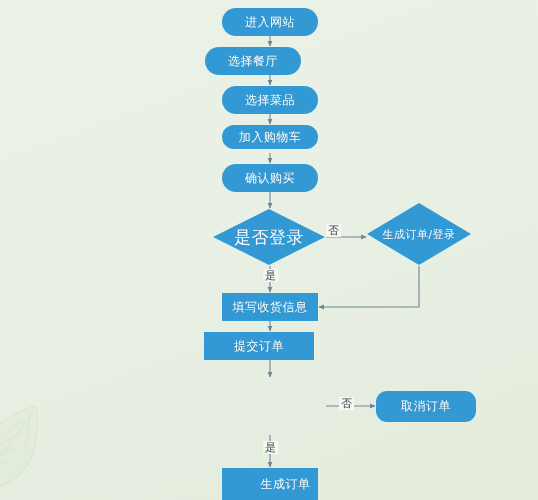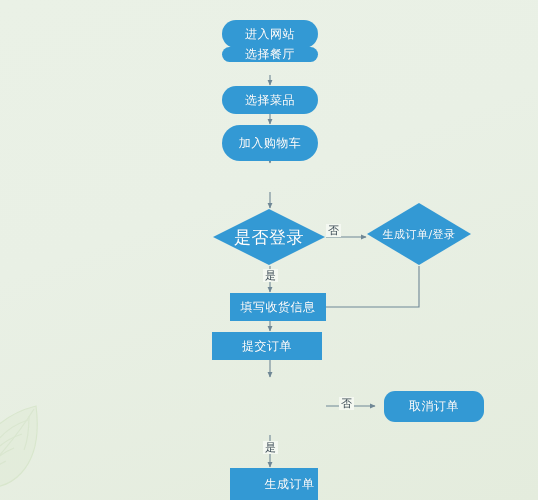--- a/index.html
+++ b/index.html
@@ -48,21 +48,20 @@
     letter-spacing: 0.5px;
     white-space: nowrap;
     text-shadow: 0 0 1px rgba(0,0,0,0.12);
   }
   .pill {
     background: #3399d4;
     border-radius: 999px;
   }
   .rect {
     background: #3399d4;
-    margin-left: 8px;
   }
   .diamond-wrap {
     position: absolute;
   }
   .diamond-shape {
     position: absolute;
     left: 0;
     top: 0;
     width: 100%;
     height: 100%;
@@ -132,36 +131,39 @@
       <line x1="270" y1="321" x2="270" y2="331"></line>
 
       <line x1="270" y1="360" x2="270" y2="377"></line>
 
       <line x1="326" y1="406" x2="375" y2="406"></line>
 
       <line x1="270" y1="435" x2="270" y2="467"></line>
     </g>
   </svg>
 
-  <div class="node pill" style="left:222px; top:8px; width:96px; height:28px;margin-top:12px;">
+  <div class="node pill" style="left:222px; top:8px; width:96px; height:28px;">
     <span>进入网站</span>
   </div>
 
-  <div class="node pill" style="left:222px; top:47px; width:96px; height:15px;">
+  <div class="node pill" style="left:205px; top:47px; width:96px; height:28px;">
     <span>选择餐厅</span>
   </div>
 
   <div class="node pill" style="left:222px; top:86px; width:96px; height:28px;">
     <span>选择菜品</span>
   </div>
 
-  <div class="node pill" style="left:222px; top:125px; width:96px; height:36px;">
+  <div class="node pill" style="left:222px; top:125px; width:96px; height:24px;">
     <span>加入购物车</span>
   </div>
 
+  <div class="node pill" style="left:222px; top:164px; width:96px; height:28px;">
+    <span>确认购买</span>
+  </div>
 
   <div class="diamond-wrap" style="left:213px; top:209px; width:112px; height:56px;">
     <svg class="diamond-shape" viewBox="0 0 112 56" preserveAspectRatio="none">
       <polygon points="56,0 112,28 56,56 0,28" fill="#3399d4"></polygon>
     </svg>
     <div class="diamond-label">是否登录</div>
   </div>
 
   <div class="diamond-wrap" style="left:367px; top:203px; width:104px; height:62px;">
     <svg class="diamond-shape" viewBox="0 0 104 62" preserveAspectRatio="none">
@@ -176,21 +178,21 @@
 
   <div class="node rect" style="left:204px; top:332px; width:110px; height:28px;">
     <span>提交订单</span>
   </div>
 
 
   <div class="node rect" style="left:376px; top:391px; width:100px; height:31px;border-radius:11px;">
     <span>取消订单</span>
   </div>
 
-  <div class="node rect" style="left:222px; top:468px; width:88px; height:32px;padding-left:31px;">
+  <div class="node rect" style="left:222px; top:468px; width:96px; height:32px;padding-left:31px;">
     <span>生成订单</span>
   </div>
 
   <div class="edge-label" style="left:326px; top:224px;">否</div>
 
   <div class="edge-label" style="left:263px; top:269px;">是</div>
 
   <div class="edge-label" style="left:339px; top:397px;">否</div>
 
   <div class="edge-label" style="left:263px; top:441px;">是</div>

